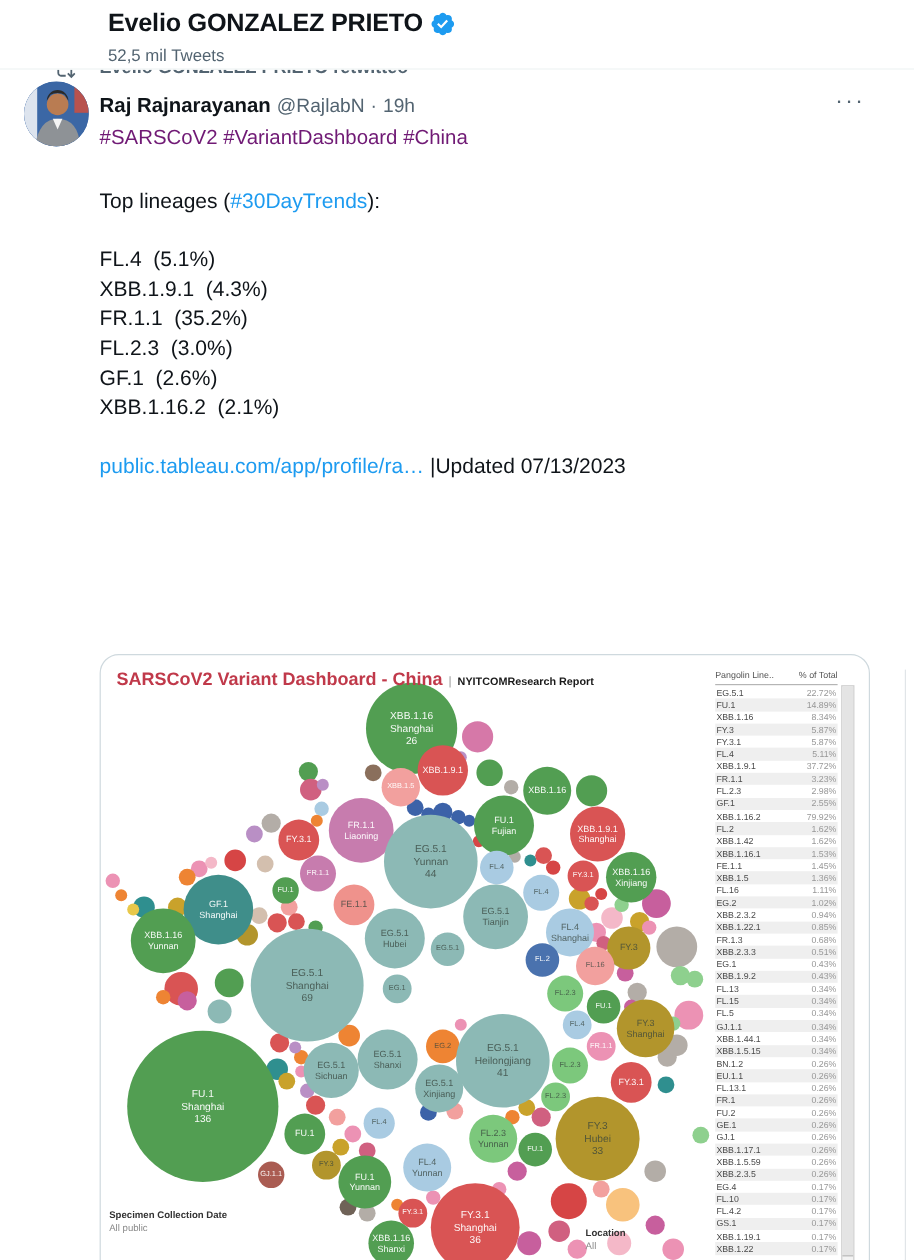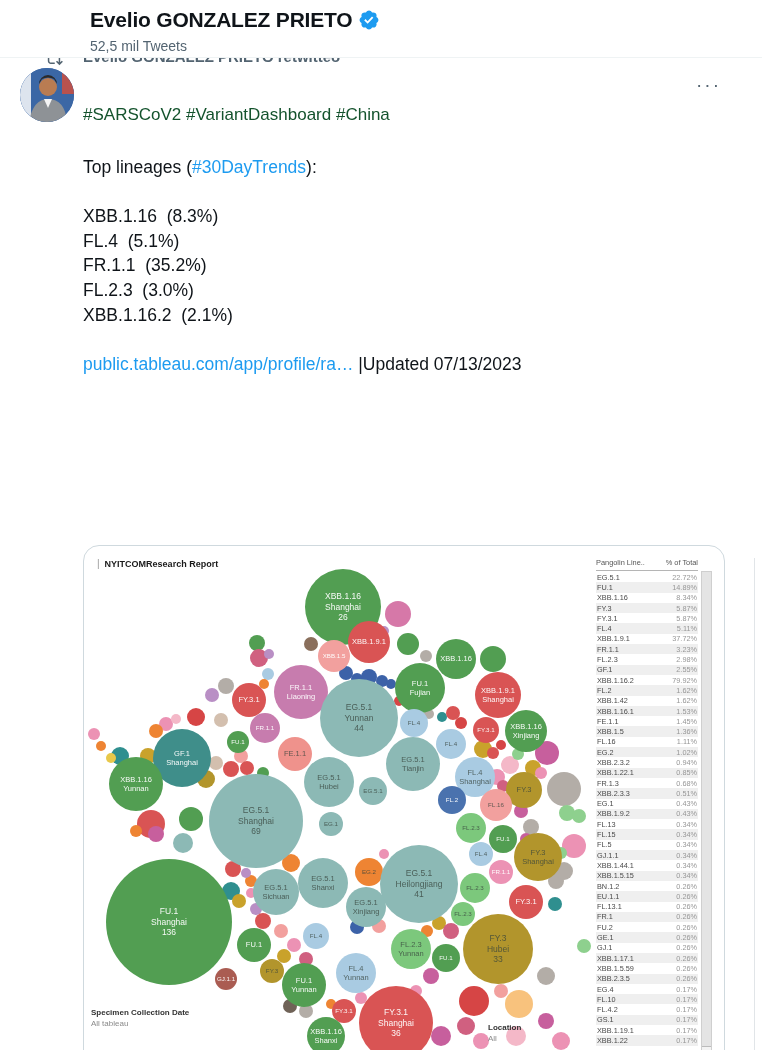--- a/index.html
+++ b/index.html
@@ -14,21 +14,21 @@
   
   .rt-row{position:absolute;left:45px;top:58px;width:600px;height:13px;overflow:hidden;}
   .rt-text{position:absolute;left:38px;top:-10px;font-size:15px;font-weight:bold;color:#536471;white-space:nowrap;}
   .rt-icon{position:absolute;left:0;top:-8px;width:18px;height:18px;color:#536471;}
   
   .avatar{position:absolute;left:20px;top:68px;width:54px;height:54px;border-radius:50%;overflow:hidden;background:#3b67a5;}
   .name-row{position:absolute;left:83px;top:78px;display:flex;align-items:baseline;gap:5px;font-size:17px;}
   .nm{font-weight:bold;color:#0f1419;}
   .hd{color:#536471;font-size:16px;}
   .more{position:absolute;left:696px;top:74px;font-size:19px;color:#536471;letter-spacing:2px;cursor:pointer;}
-  .tags{position:absolute;left:83px;top:105px;font-size:17px;color:#14532d;}
+  .tags{position:absolute;left:83px;top:105px;font-size:17px;color:#701a75;}
   
   .body{position:absolute;left:83px;top:155px;width:580px;font-size:17.5px;line-height:24.6px;}
   .body a{color:#1d9bf0;text-decoration:none;}
   .intro{margin:0 0 24.6px 0;}
   .lineage{white-space:pre-wrap;}
   .arrow-emoji{display:inline-block;width:20px;height:20px;margin-left:3px;background:#368fd9;border-radius:4px;
       color:#fff;font-size:14px;line-height:20px;text-align:center;vertical-align:-3px;font-weight:bold;}
   .linkline{margin:24.6px 0 0 0;}
   
   .card{position:absolute;left:83px;top:545px;width:640px;height:520px;border:1px solid #cfd9de;border-radius:16px;
@@ -86,31 +86,38 @@
       <rect width="54" height="54" fill="#3b67a5"></rect>
       <rect x="0" y="0" width="11" height="54" fill="#dde4ee"></rect>
       <rect x="42" y="4" width="12" height="22" fill="#b8524e"></rect>
       <circle cx="28" cy="19" r="9" fill="#b97c52"></circle>
       <path d="M19 16 a9 9 0 0 1 18 0 l-3 -5 a9 6 0 0 0 -12 0 Z" fill="#2a2a2a"></path>
       <path d="M9 54 Q13 31 28 31 Q45 31 47 54 Z" fill="#8e9296"></path>
       <path d="M24 31 L28 40 L32 31 Z" fill="#f5f5f5"></path>
     </svg>
   </div>
 
+  <div class="name-row">
+    <span class="nm">Raj Rajnarayanan</span>
+    <span class="hd">@RajlabN</span>
+    <span class="hd">·</span>
+    <span class="hd">19h</span>
+  </div>
   <div class="more">···</div>
 
   <div class="tags">#SARSCoV2 #VariantDashboard #China</div>
 
   <div class="body">
     <p class="intro"><span>Top lineages (</span><a href="#">#30DayTrends</a><span>):</span></p>
     <div id="lineage-list">
-        <div class="lineage">XBB.1.16  (8.3%)</div>
         <div class="lineage">FL.4  (5.1%)</div>
+        <div class="lineage">XBB.1.9.1  (4.3%)</div>
         <div class="lineage">FR.1.1  (35.2%)</div>
         <div class="lineage">FL.2.3  (3.0%)</div>
+        <div class="lineage">GF.1  (2.6%)</div>
         <div class="lineage">XBB.1.16.2  (2.1%)</div>
       </div>
     <p class="linkline"><a href="#">public.tableau.com/app/profile/ra…</a><span> |Updated 07/13/2023</span></p>
   </div>
 
   <div class="card">
     <div id="bubbles">
         <div class="bubble" style="left: 301px; top: 55px; width: 26px; height: 26px; background: rgb(214, 120, 168);"></div>
         <div class="bubble" style="left: 295px; top: 80px; width: 10px; height: 10px; background: rgb(185, 143, 197);"></div>
         <div class="bubble" style="left: 220px; top: 91px; width: 14px; height: 14px; background: rgb(138, 111, 92);"></div>
@@ -369,20 +376,21 @@
           <span class="lbl-light" style="font-size: 6.2px;">FY.3.1</span>
         </div>
         <div class="bubble" style="left: 275px; top: 440px; width: 74px; height: 74px; background: rgb(217, 84, 84);">
           <span class="lbl-light" style="font-size: 8.5px;">FY.3.1<br>Shanghai<br>36</span>
         </div>
         <div class="bubble" style="left: 223px; top: 471px; width: 38px; height: 38px; background: rgb(82, 158, 82);">
           <span class="lbl-light" style="font-size: 7.5px;">XBB.1.16<br>Shanxi</span>
         </div>
       </div>
     <div class="card-title-row">
+      <span class="ct-red">SARSCoV2 Variant Dashboard - China</span>
       <span class="ct-sep">|</span>
       <span class="ct-black">NYITCOMResearch Report</span>
     </div>
     <div class="tbl">
       <div class="tbl-head">
         <span>Pangolin Line..</span>
         <span>% of Total</span>
       </div>
       <div id="tbl-rows">
           <div class="trow">
@@ -569,21 +577,21 @@
             <span class="tn">XBB.1.22</span>
             <span class="tv">0.17%</span>
           </div>
         </div>
     </div>
     <div class="tbl-scroll">
         <div class="thumb"></div>
       </div>
     <div class="foot-l">
       <div class="f-label">Specimen Collection Date</div>
-      <div class="f-val">All tableau</div>
+      <div class="f-val">All public</div>
     </div>
     <div class="foot-r">
       <div class="f-label">Location</div>
       <div class="f-val">All</div>
     </div>
   </div>
 
   <div class="vline"></div>
 </div>
 

